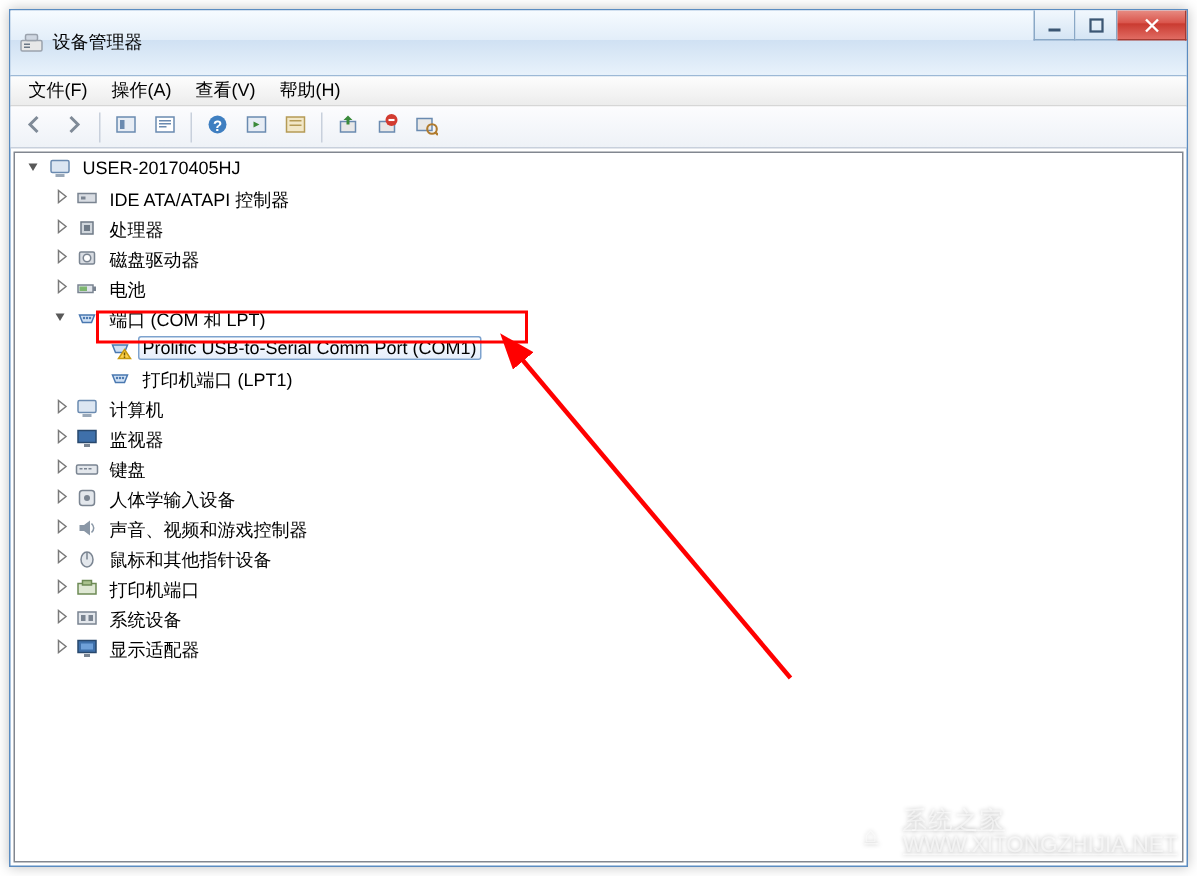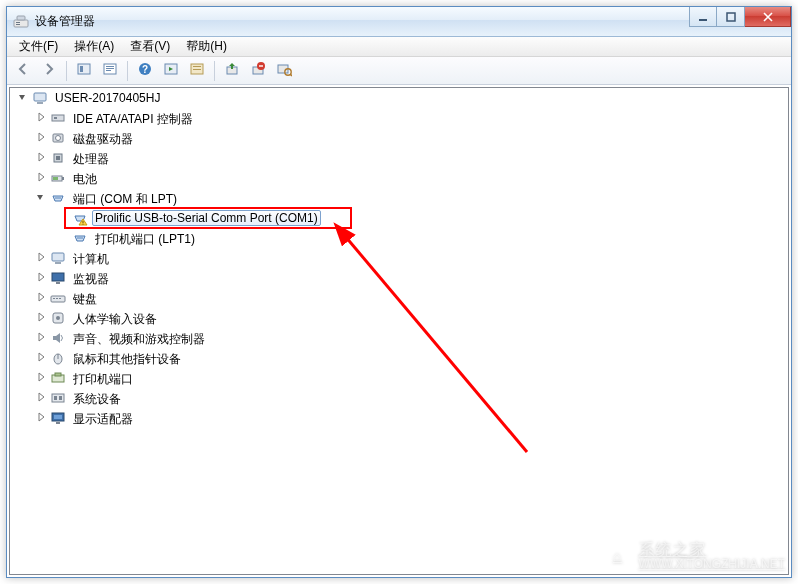--- a/index.html
+++ b/index.html
@@ -8,21 +8,21 @@
     width: 786px; height: 572px;
     margin: 6px;
     border: 1px solid #5b8cc1;
     background: #fff;
     box-shadow: 0 0 8px rgba(0,0,0,0.25);
     display: flex; flex-direction: column;
     position: relative;
   }
   
   .titlebar {
-    height: 30px;
+    height: 44px;
     background: linear-gradient(to bottom, #f6fbff 0%, #e3eef9 45%, #d0e1f3 46%, #e8f2fb 100%);
     border-bottom: 1px solid #9db9d6;
     display: flex; align-items: center;
     padding-left: 6px;
   }
   .title-icon { width:16px; height:16px; margin-right:6px; }
   .title-text { font-size: 12px; color: #000; }
   .win-controls { margin-left: auto; display: flex; height: 20px; margin-right: 0; align-self: flex-start; }
   .win-btn {
     width: 28px; height: 20px;
@@ -257,41 +257,41 @@
             </li>
             <li>
               <div class="row" style="padding-left:22px">
        <span class="arrow">
                   <svg width="10" height="10">
                     <path d="M3 1 L8 5 L3 9 Z" fill="none" stroke="#7a7a7a"></path>
                   </svg>
                 </span>
        <span class="node-icon">
                   <svg width="16" height="16" viewBox="0 0 16 16">
+                    <rect x="4" y="4" width="8" height="8" fill="#d0d6dc" stroke="#6f7a87"></rect>
+                    <rect x="6" y="6" width="4" height="4" fill="#6f7a87"></rect>
+                  </svg>
+                </span>
+       <span class="label">处理器</span>
+     </div>
+            </li>
+            <li>
+              <div class="row" style="padding-left:22px">
+       <span class="arrow">
+                  <svg width="10" height="10">
+                    <path d="M3 1 L8 5 L3 9 Z" fill="none" stroke="#7a7a7a"></path>
+                  </svg>
+                </span>
+       <span class="node-icon">
+                  <svg width="16" height="16" viewBox="0 0 16 16">
                     <rect x="3" y="4" width="10" height="8" rx="1" fill="#d9dde3" stroke="#7a8491"></rect>
                     <circle cx="8" cy="8" r="2.5" fill="#fff" stroke="#7a8491"></circle>
                   </svg>
                 </span>
        <span class="label">磁盘驱动器</span>
-     </div>
-            </li>
-            <li>
-              <div class="row" style="padding-left:22px">
-       <span class="arrow">
-                  <svg width="10" height="10">
-                    <path d="M3 1 L8 5 L3 9 Z" fill="none" stroke="#7a7a7a"></path>
-                  </svg>
-                </span>
-       <span class="node-icon">
-                  <svg width="16" height="16" viewBox="0 0 16 16">
-                    <rect x="4" y="4" width="8" height="8" fill="#d0d6dc" stroke="#6f7a87"></rect>
-                    <rect x="6" y="6" width="4" height="4" fill="#6f7a87"></rect>
-                  </svg>
-                </span>
-       <span class="label">处理器</span>
      </div>
             </li>
             <li>
               <div class="row" style="padding-left:22px">
        <span class="arrow">
                   <svg width="10" height="10">
                     <path d="M3 1 L8 5 L3 9 Z" fill="none" stroke="#7a7a7a"></path>
                   </svg>
                 </span>
        <span class="node-icon">
@@ -513,17 +513,17 @@
         <path d="M0,0 L0,6 L8,3 Z" fill="#ff0000"></path>
       </marker>
     </defs>
     <line x1="200" y1="230" x2="18" y2="14" stroke="#ff0000" stroke-width="3" marker-end="url(#ah)"></line>
   </svg>
 
   <div class="watermark">
     <span class="logo-circle">⌂</span>
     <span style="display:flex;flex-direction:column;line-height:1;">
       <span style="font-size:16px;">系统之家</span>
-      <span style="font-size:12px;letter-spacing:0;text-align:right;">WWW.XITONGZHIJIA.NET</span>
+      <span style="font-size:15px;letter-spacing:0;text-align:right;">WWW.XITONGZHIJIA.NET</span>
     </span>
   </div>
 
 </div>
 
 </body></html>

